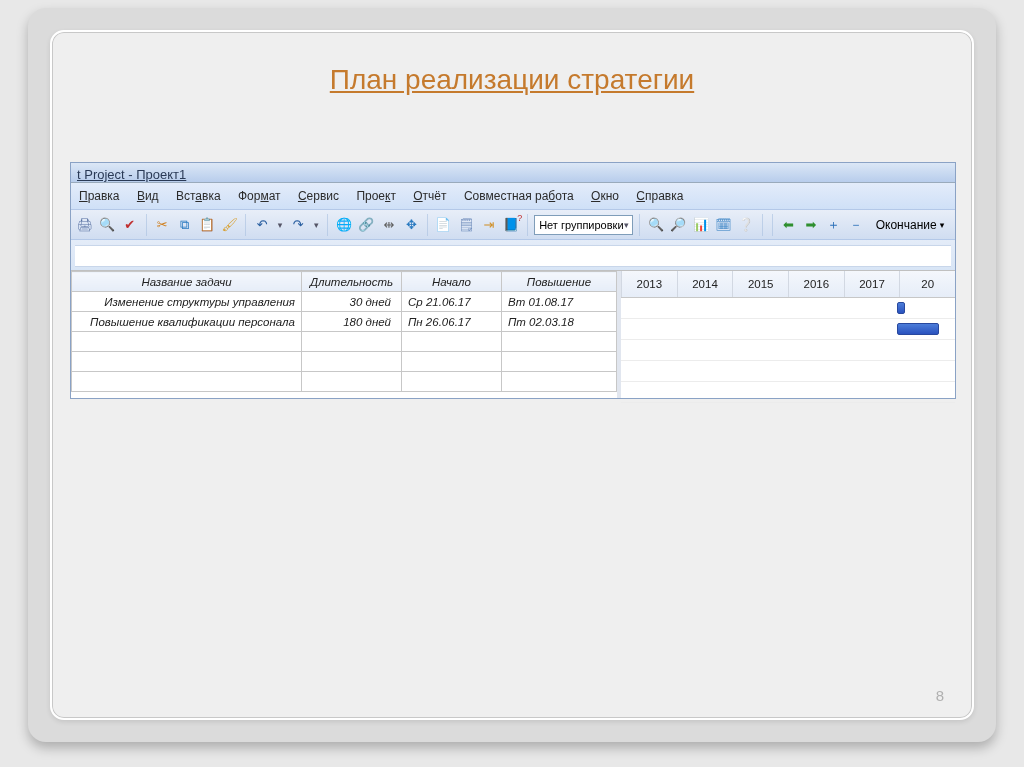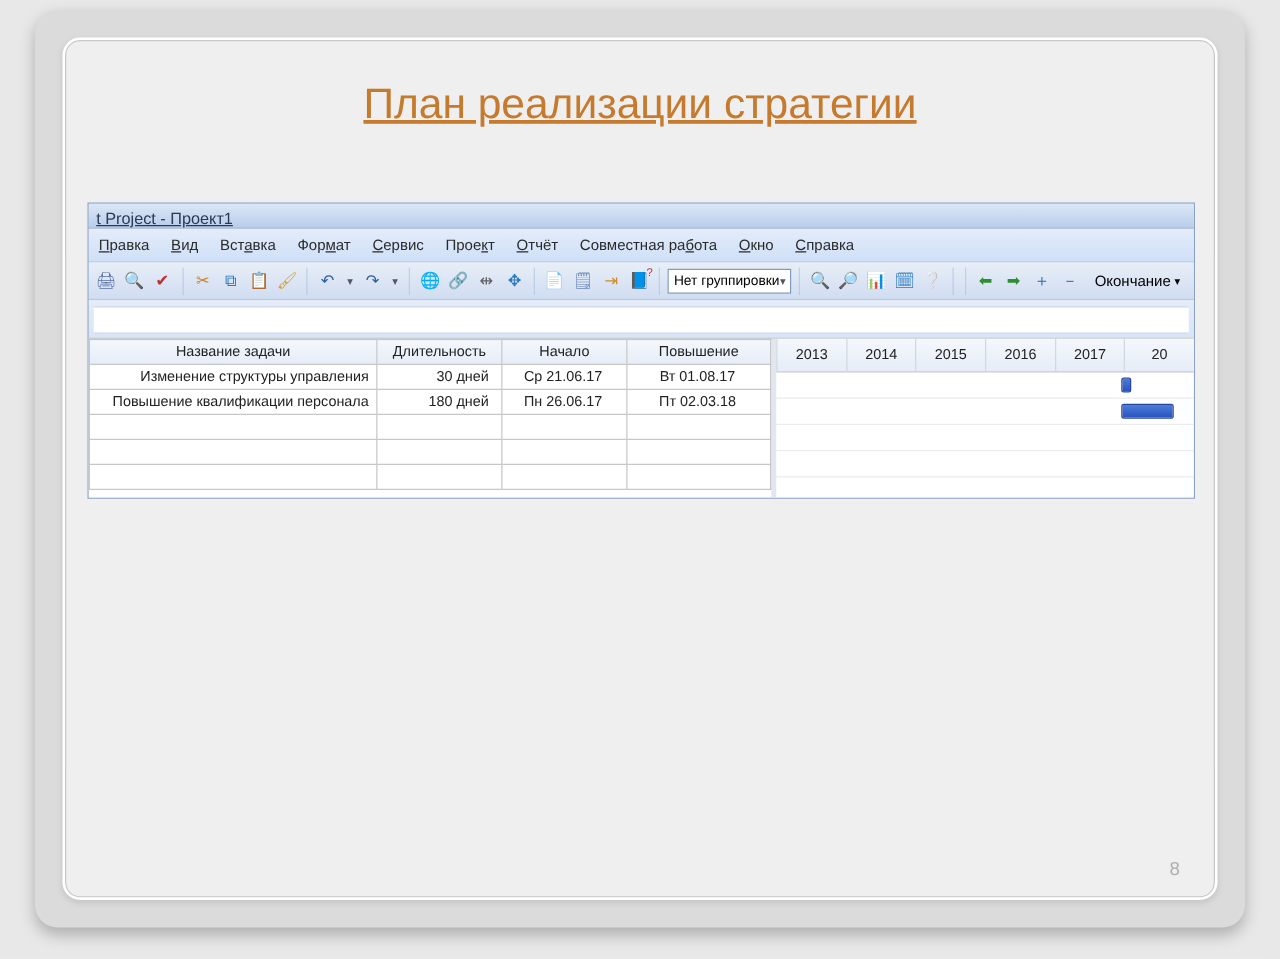--- a/index.html
+++ b/index.html
@@ -18,21 +18,21 @@
   }
   .slide-inner {
     position: absolute; left: 22px; top: 22px; right: 22px; bottom: 22px;
     background: #efefef;
     border: 2px solid #fff;
     border-radius: 14px;
     box-shadow: inset 0 0 0 1px #c8c8c8, 0 2px 5px rgba(0,0,0,0.1);
   }
   .slide-title {
     text-align: center;
-    font-size: 34px;
+    font-size: 28px;
     color: #c57a2d;
     text-decoration: underline;
     margin-top: 32px;
     font-family: "Trebuchet MS", sans-serif;
   }
   .page-num {
     position: absolute; right: 28px; bottom: 14px;
     color: #b0b0b0; font-size: 15px;
   }
   .project-win {
@@ -97,33 +97,33 @@
     padding: 3px 4px;
   }
   .split {
     display:flex; background:#fff;
     border-top:1px solid #c0c0c0;
   }
   .grid {
     width: 550px;
     border-right: 4px solid #e1e6ef;
   }
-  .grid table { width:100%; border-collapse: collapse; }
+  .grid table { width:100%; border-collapse: collapse; font-style: italic; }
   .grid th, .grid td {
     border: 1px solid #c7c7c7;
     font-size: 11.5px; padding: 3px 6px;
     height: 20px; color:#222;
   }
   .grid th {
     background: linear-gradient(#f4f7fc,#e6edf8);
     font-weight: normal; text-align:center;
   }
   .grid td.name { text-align:right; padding-left:14px; }
   .grid td.dur { text-align:right; padding-right:10px; }
-  .grid td.date { text-align:center; padding-right:8px; }
+  .grid td.date { text-align:left; padding-right:8px; }
   .grid td.empty { height:20px; }
   .gantt { flex:1; position:relative; }
   .gantt-head {
     height: 27px;
     background: linear-gradient(#f4f7fc,#e6edf8);
     border-bottom:1px solid #c7c7c7;
     display:flex;
   }
   .gantt-head div {
     flex:1; text-align:center; font-size:11.5px;

